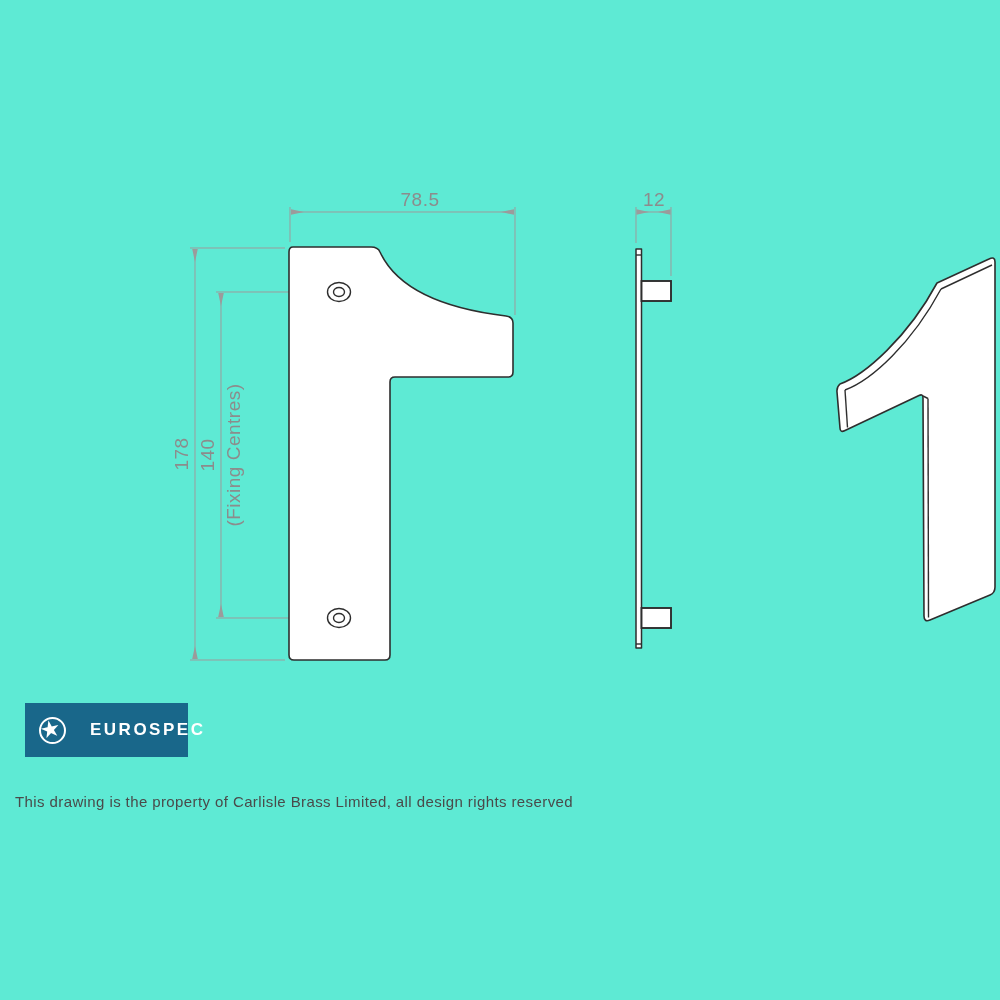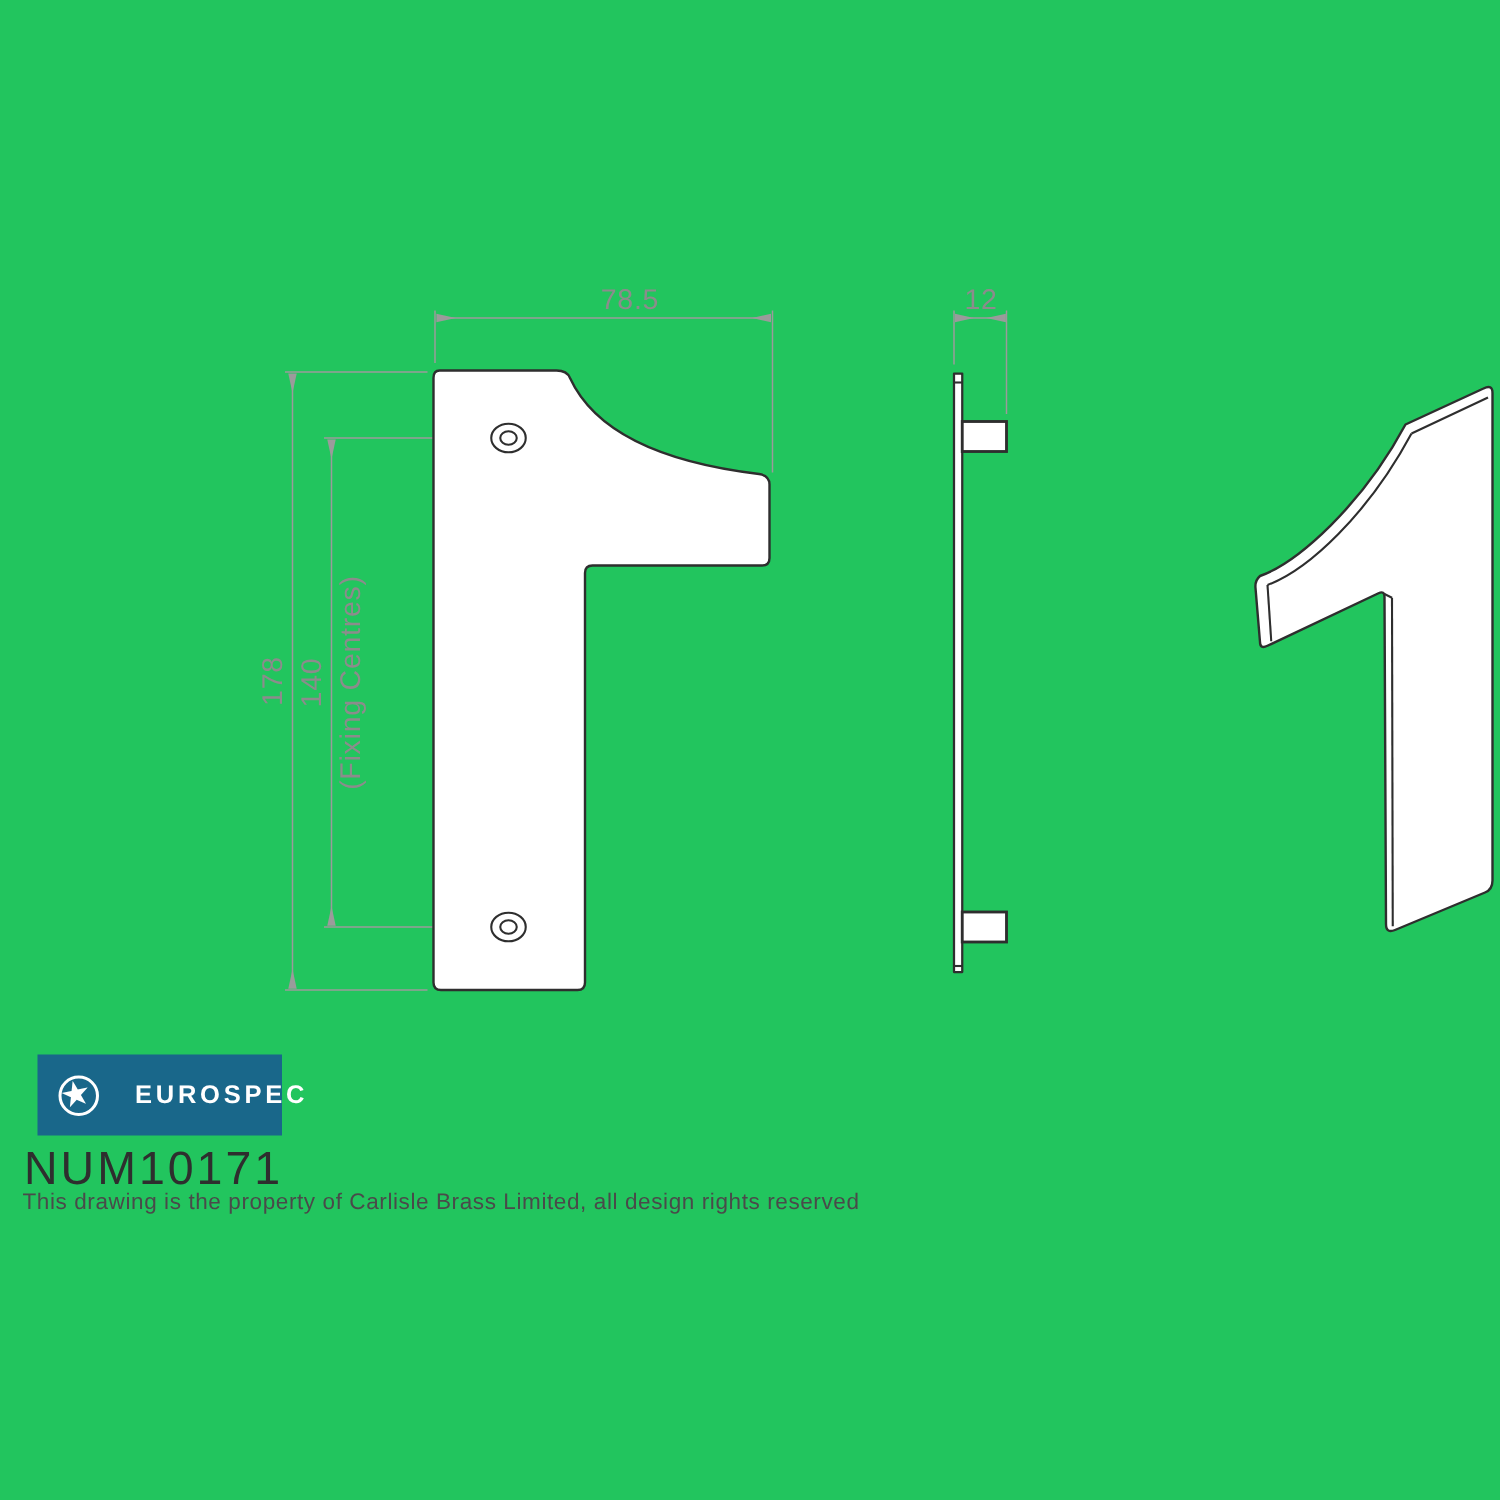--- a/index.html
+++ b/index.html
@@ -5,21 +5,21 @@
   html, body {
     margin: 0;
     padding: 0;
     background: #ffffff;
     font-family: "Liberation Sans", sans-serif;
   }
   .sheet {
     position: relative;
     width: 1000px;
     height: 1000px;
-    background: #22c55e;
+    background: #5eead4;
     overflow: hidden;
     text-align: center;
   }
   .drawing-svg {
     position: absolute;
     left: 0;
     top: 0;
   }
   
   .part-line   { stroke: #2e2e2e; stroke-width: 1.6; fill: #ffffff; stroke-linejoin: round; }
@@ -204,17 +204,16 @@
   </svg>
 
   <div class="logo">
     <span class="star-wrap">
       <span class="ring"></span>
       <span class="star">★</span>
     </span>
     <span class="brand">EUROSPEC</span>
   </div>
 
-  <div class="part-number">NUM10171</div>
 
   <div class="disclaimer">This drawing is the property of Carlisle Brass Limited, all design rights reserved</div>
 
 </div>
 
 </body></html>

